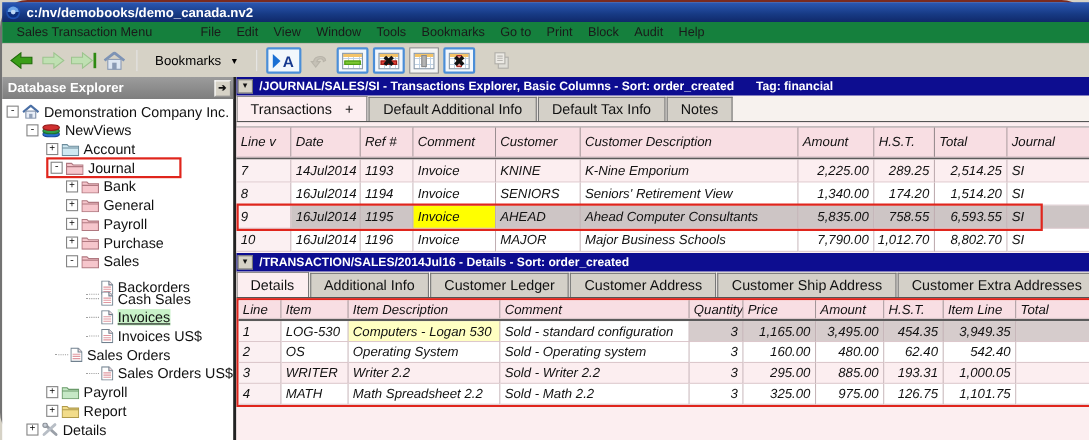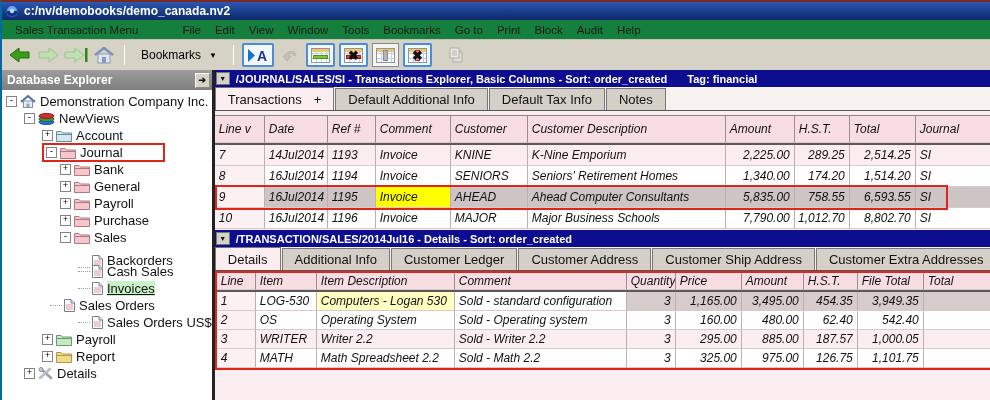--- a/index.html
+++ b/index.html
@@ -1,18 +1,18 @@
 <!DOCTYPE html>
 <html><head>
 <meta charset="utf-8">
 <style>
   * { box-sizing: border-box; margin: 0; padding: 0; }
   html,body { width:990px; height:400px; overflow:hidden; }
   body { font-family:"Liberation Sans", sans-serif; background:#d6d2c6; }
-  .window { position:relative; width:990px; height:400px; border-top:2px solid #7a2a20; border-left:2px solid #0369a1; }
+  .window { position:relative; width:990px; height:400px; border-top:2px solid #7a2a20; border-left:2px solid #737373;border-radius:25px; }
 
   
   .titlebar { height:18px; background:linear-gradient(to bottom,#2c58b4 0%,#173a84 60%,#10296a 100%);
     color:#fff; font-weight:bold; font-size:12px; display:flex; align-items:center; gap:5px; padding-left:3px; }
   .appicon { width:14px; height:14px; display:inline-block; }
 
   
   .menubar { height:20px; display:flex; align-items:center; font-size:11.5px; color:#1a1a1a;
     padding-left:6px; background:#15803d; border-bottom:1px solid #c2beb4; }
   .menu-primary { margin-right:30px; }
@@ -359,20 +359,35 @@
               <span class="tree-icon">
                 <svg width="11" height="13" viewBox="0 0 11 13">
                   <path d="M0.5 0.5 H7 L10.5 4 V12.5 H0.5 Z" fill="#fff" stroke="#70808e"></path>
                   <path d="M7 0.5 V4 H10.5" fill="#f6dce0" stroke="#70808e"></path>
                   <line x1="2" y1="6" x2="9" y2="6" stroke="#e098a0"></line>
                   <line x1="2" y1="8" x2="9" y2="8" stroke="#e098a0"></line>
                   <line x1="2" y1="10" x2="9" y2="10" stroke="#e098a0"></line>
                 </svg>
               </span>
               <span class="tree-label sel-green">Invoices</span>
+            </span>
+          </div>
+          <div class="tree-row" style="padding-left: 76px;">
+            <span style="display: inline-flex; align-items: center;">
+              <span class="dash"></span>
+              <span class="tree-icon">
+                <svg width="11" height="13" viewBox="0 0 11 13">
+                  <path d="M0.5 0.5 H7 L10.5 4 V12.5 H0.5 Z" fill="#fff" stroke="#70808e"></path>
+                  <path d="M7 0.5 V4 H10.5" fill="#f6dce0" stroke="#70808e"></path>
+                  <line x1="2" y1="6" x2="9" y2="6" stroke="#e098a0"></line>
+                  <line x1="2" y1="8" x2="9" y2="8" stroke="#e098a0"></line>
+                  <line x1="2" y1="10" x2="9" y2="10" stroke="#e098a0"></line>
+                </svg>
+              </span>
+              <span class="tree-label">Invoices US$</span>
             </span>
           </div>
           <div class="tree-row" style="padding-left: 48px;">
             <span style="display: inline-flex; align-items: center;">
               <span class="dash"></span>
               <span class="tree-icon">
                 <svg width="11" height="13" viewBox="0 0 11 13">
                   <path d="M0.5 0.5 H7 L10.5 4 V12.5 H0.5 Z" fill="#fff" stroke="#70808e"></path>
                   <path d="M7 0.5 V4 H10.5" fill="#f6dce0" stroke="#70808e"></path>
                   <line x1="2" y1="6" x2="9" y2="6" stroke="#e098a0"></line>
@@ -476,21 +491,21 @@
               <div class="cell num">289.25</div>
               <div class="cell num">2,514.25</div>
               <div class="cell">SI</div>
             </div>
             <div class="grid-row tx-cols tx-row bg-white">
               <div class="cell linec">8</div>
               <div class="cell">16Jul2014</div>
               <div class="cell">1194</div>
               <div class="cell">Invoice</div>
               <div class="cell">SENIORS</div>
-              <div class="cell">Seniors' Retirement Homes</div>
+              <div class="cell">Seniors' Retirement View</div>
               <div class="cell num">1,340.00</div>
               <div class="cell num">174.20</div>
               <div class="cell num">1,514.20</div>
               <div class="cell">SI</div>
             </div>
             <div class="grid-row tx-cols tx-row bg-sel">
               <div class="cell linec">9</div>
               <div class="cell">16Jul2014</div>
               <div class="cell">1195</div>
               <div class="cell hl-yellow">Invoice</div>
@@ -536,21 +551,21 @@
           <div id="dtTable">
               <div class="grid-row hdr dt-cols dt-hdr">
                 <div class="cell">Line</div>
                 <div class="cell">Item</div>
                 <div class="cell">Item Description</div>
                 <div class="cell">Comment</div>
                 <div class="cell">Quantity</div>
                 <div class="cell">Price</div>
                 <div class="cell">Amount</div>
                 <div class="cell">H.S.T.</div>
-                <div class="cell">File Total</div>
+                <div class="cell">Item Line</div>
                 <div class="cell">Total</div>
               </div>
               <div class="grid-row dt-cols dt-row bg-sel">
                 <div class="cell linec">1</div>
                 <div class="cell sel-white">LOG-530</div>
                 <div class="cell hl-paleyellow">Computers - Logan 530</div>
                 <div class="cell sel-white">Sold - standard configuration</div>
                 <div class="cell num sel-gray">3</div>
                 <div class="cell num sel-gray">1,165.00</div>
                 <div class="cell num sel-gray">3,495.00</div>
@@ -571,21 +586,21 @@
                 <div class="cell num">4,491.75</div>
               </div>
               <div class="grid-row dt-cols dt-row bg-pink">
                 <div class="cell linec">3</div>
                 <div class="cell">WRITER</div>
                 <div class="cell">Writer 2.2</div>
                 <div class="cell">Sold - Writer 2.2</div>
                 <div class="cell num">3</div>
                 <div class="cell num">295.00</div>
                 <div class="cell num">885.00</div>
-                <div class="cell num">187.57</div>
+                <div class="cell num">193.31</div>
                 <div class="cell num">1,000.05</div>
                 <div class="cell num">5,491.80</div>
               </div>
               <div class="grid-row dt-cols dt-row bg-white">
                 <div class="cell linec">4</div>
                 <div class="cell">MATH</div>
                 <div class="cell">Math Spreadsheet 2.2</div>
                 <div class="cell">Sold - Math 2.2</div>
                 <div class="cell num">3</div>
                 <div class="cell num">325.00</div>

